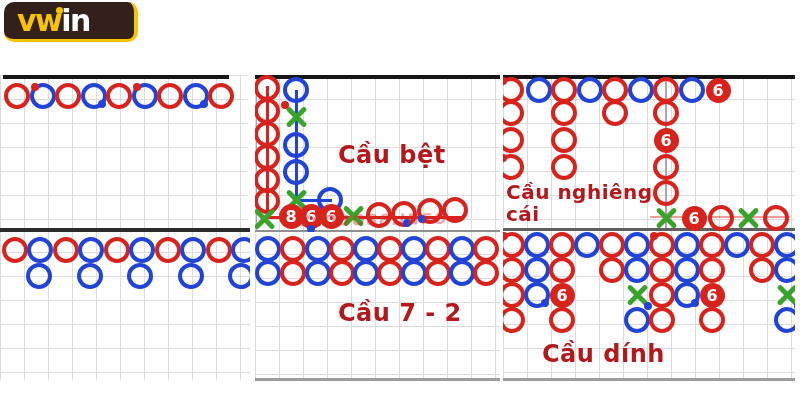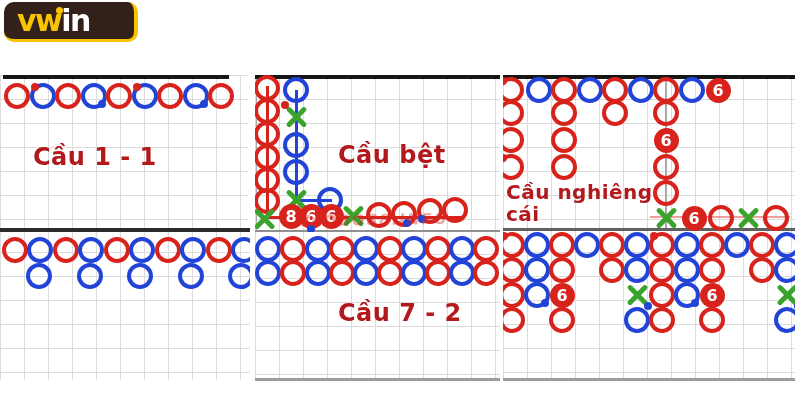--- a/index.html
+++ b/index.html
@@ -82,21 +82,20 @@
       <div class="tok o cr" style="left: 106px; top: 8px;"></div>
       <div class="tok o cb" style="left: 132px; top: 8px;">
         <div class="dot p-tl dr"></div>
       </div>
       <div class="tok o cr" style="left: 157px; top: 8px;"></div>
       <div class="tok o cb" style="left: 183px; top: 8px;">
         <div class="dot p-br db"></div>
       </div>
       <div class="tok o cr" style="left: 208px; top: 8px;"></div>
     </div>
-    <div class="plabel" style="left: 33px; top: 144px; font-size: 24px;">Cầu 1 - 1</div>
     <div class="panel" style="left: 255px; top: 75px; width: 245px; height: 157px;">
       <div class="tbar tb-black"></div>
       <div class="ln lc-red" style="left: 10.5px; top: 11px; width: 3px; height: 132px;"></div>
       <div class="ln lc-red" style="left: 7px; top: 140.5px; width: 200px; height: 3px;"></div>
       <div class="ln lc-blue" style="left: 39.5px; top: 15px; width: 3px; height: 110px;"></div>
       <div class="ln lc-blue" style="left: 41px; top: 123.5px; width: 36px; height: 3px;"></div>
       <div class="ln lc-gray" style="left: 0.5px; top: 0px; width: 1px; height: 157px;"></div>
       <div class="tok o cr" style="left: -1px; top: 0px;"></div>
       <div class="tok o cr" style="left: -1px; top: 23px;"></div>
       <div class="tok o cr" style="left: -1px; top: 46px;"></div>
@@ -271,13 +270,14 @@
         <span class="xb"></span>
         <div class="dot p-br db"></div>
       </div>
       <div class="tok o cr" style="left: -4px; top: 79px;"></div>
       <div class="tok o cr" style="left: 46px; top: 79px;"></div>
       <div class="tok o cb" style="left: 121px; top: 79px;"></div>
       <div class="tok o cr" style="left: 146px; top: 79px;"></div>
       <div class="tok o cr" style="left: 196px; top: 79px;"></div>
       <div class="tok o cb" style="left: 271px; top: 79px;"></div>
     </div>
+    <div class="plabel" style="left: 542px; top: 341px; font-size: 24px;">Cầu dính</div>
   </div>
 
 </body></html>

